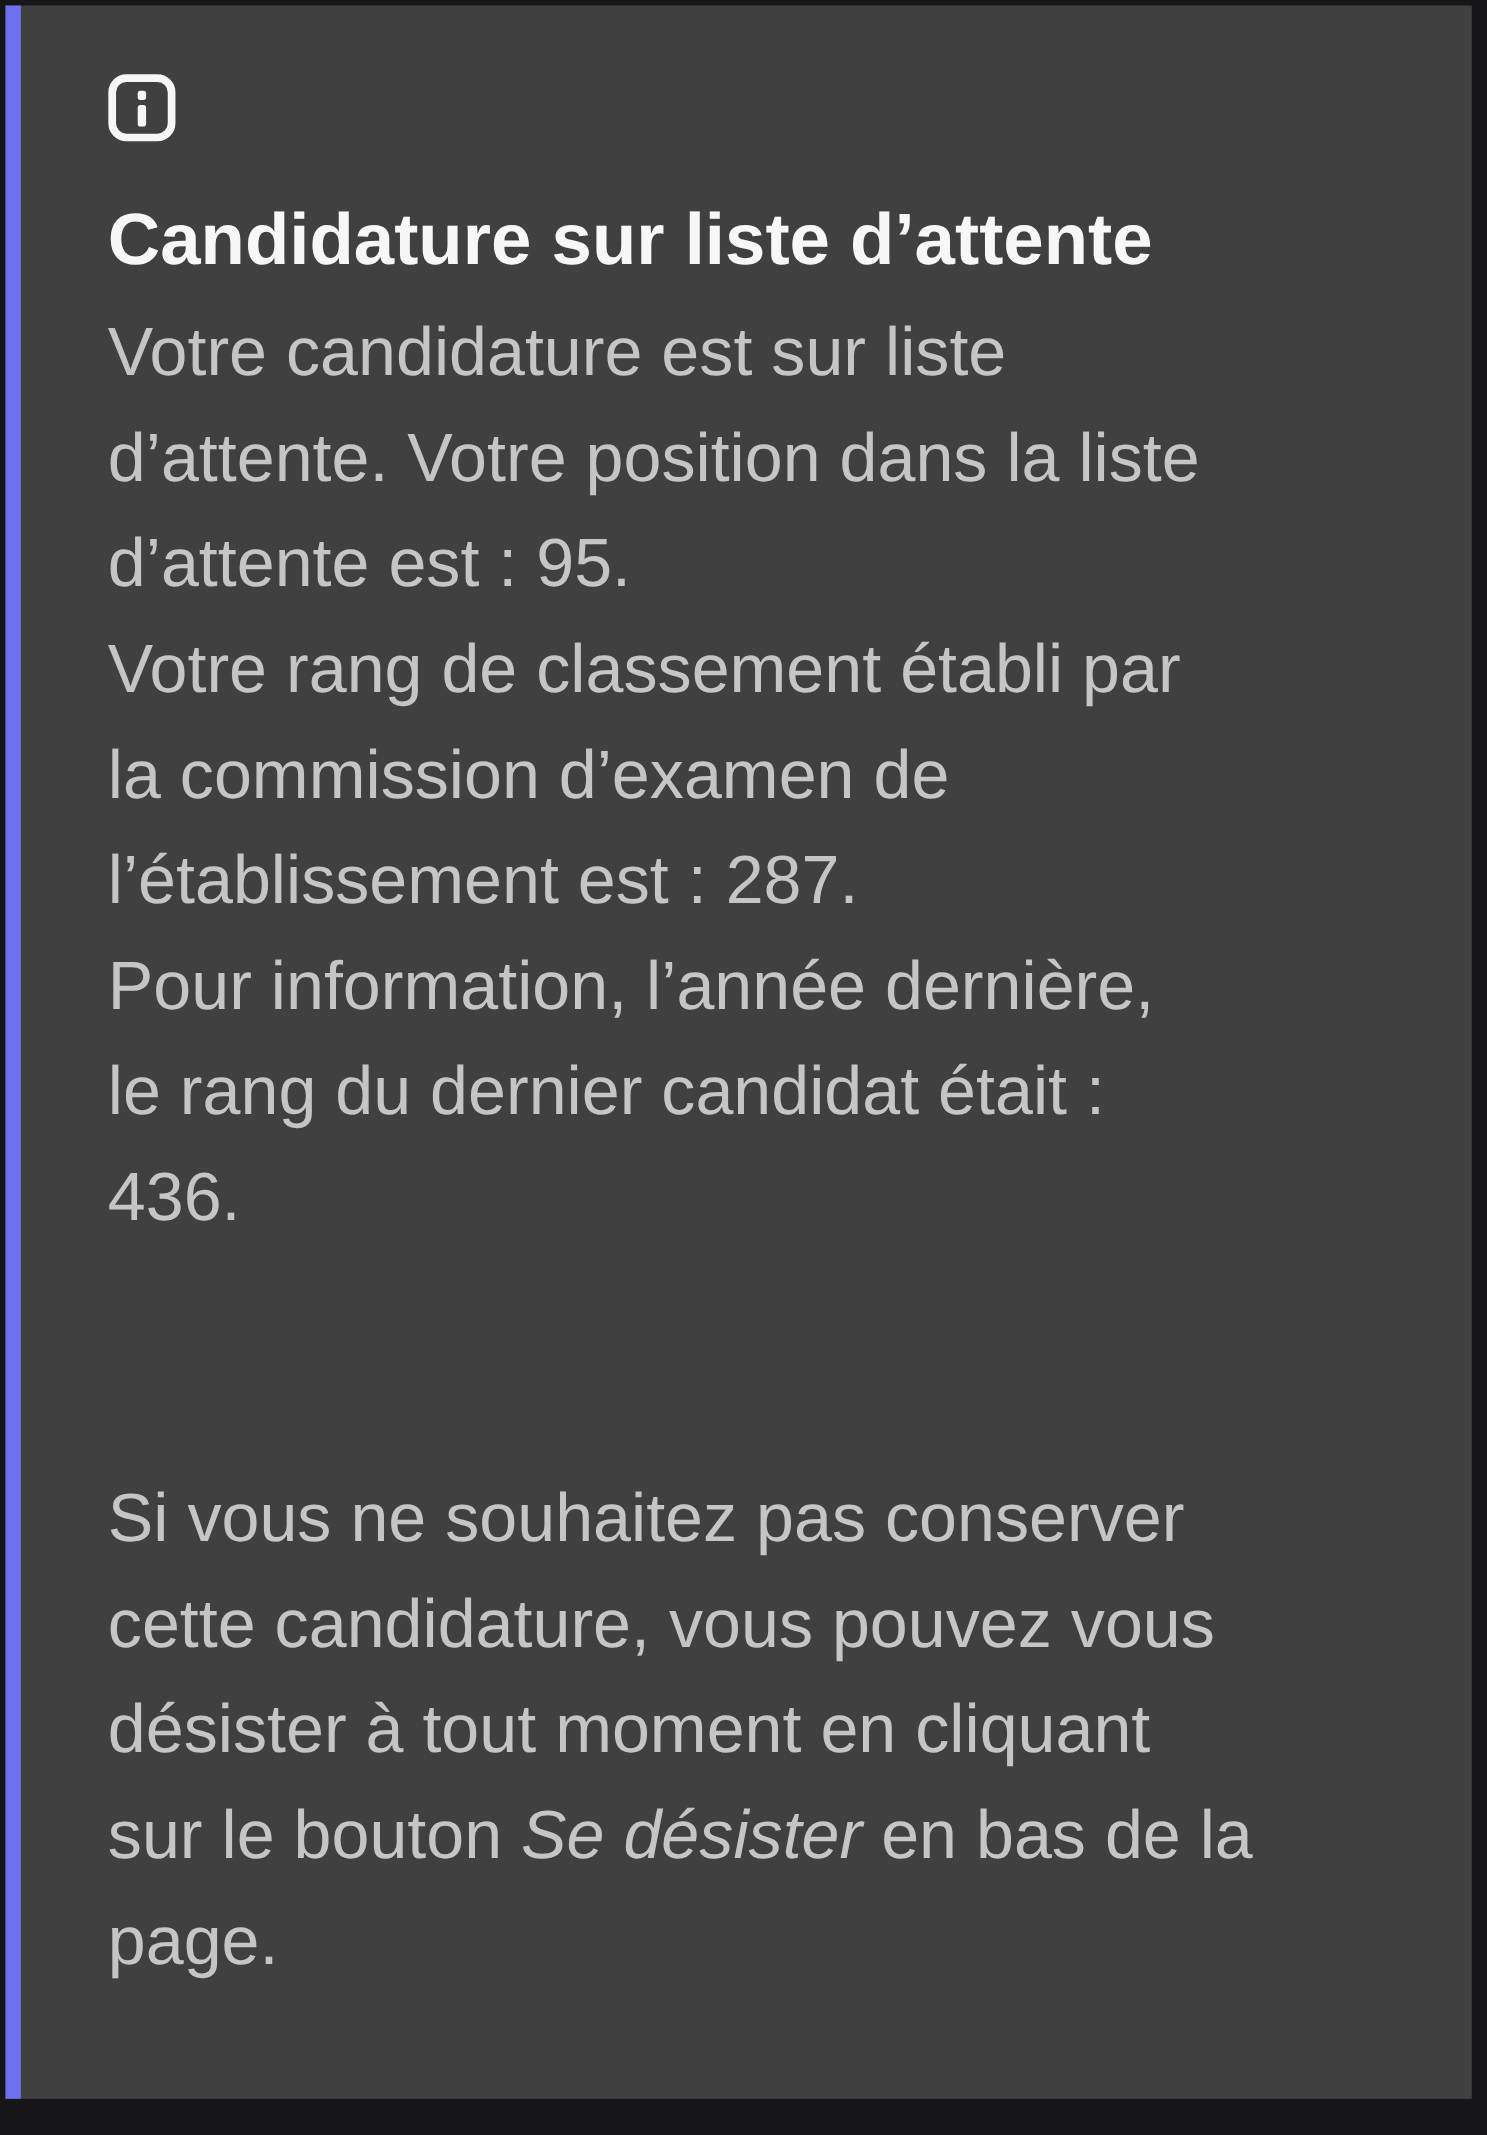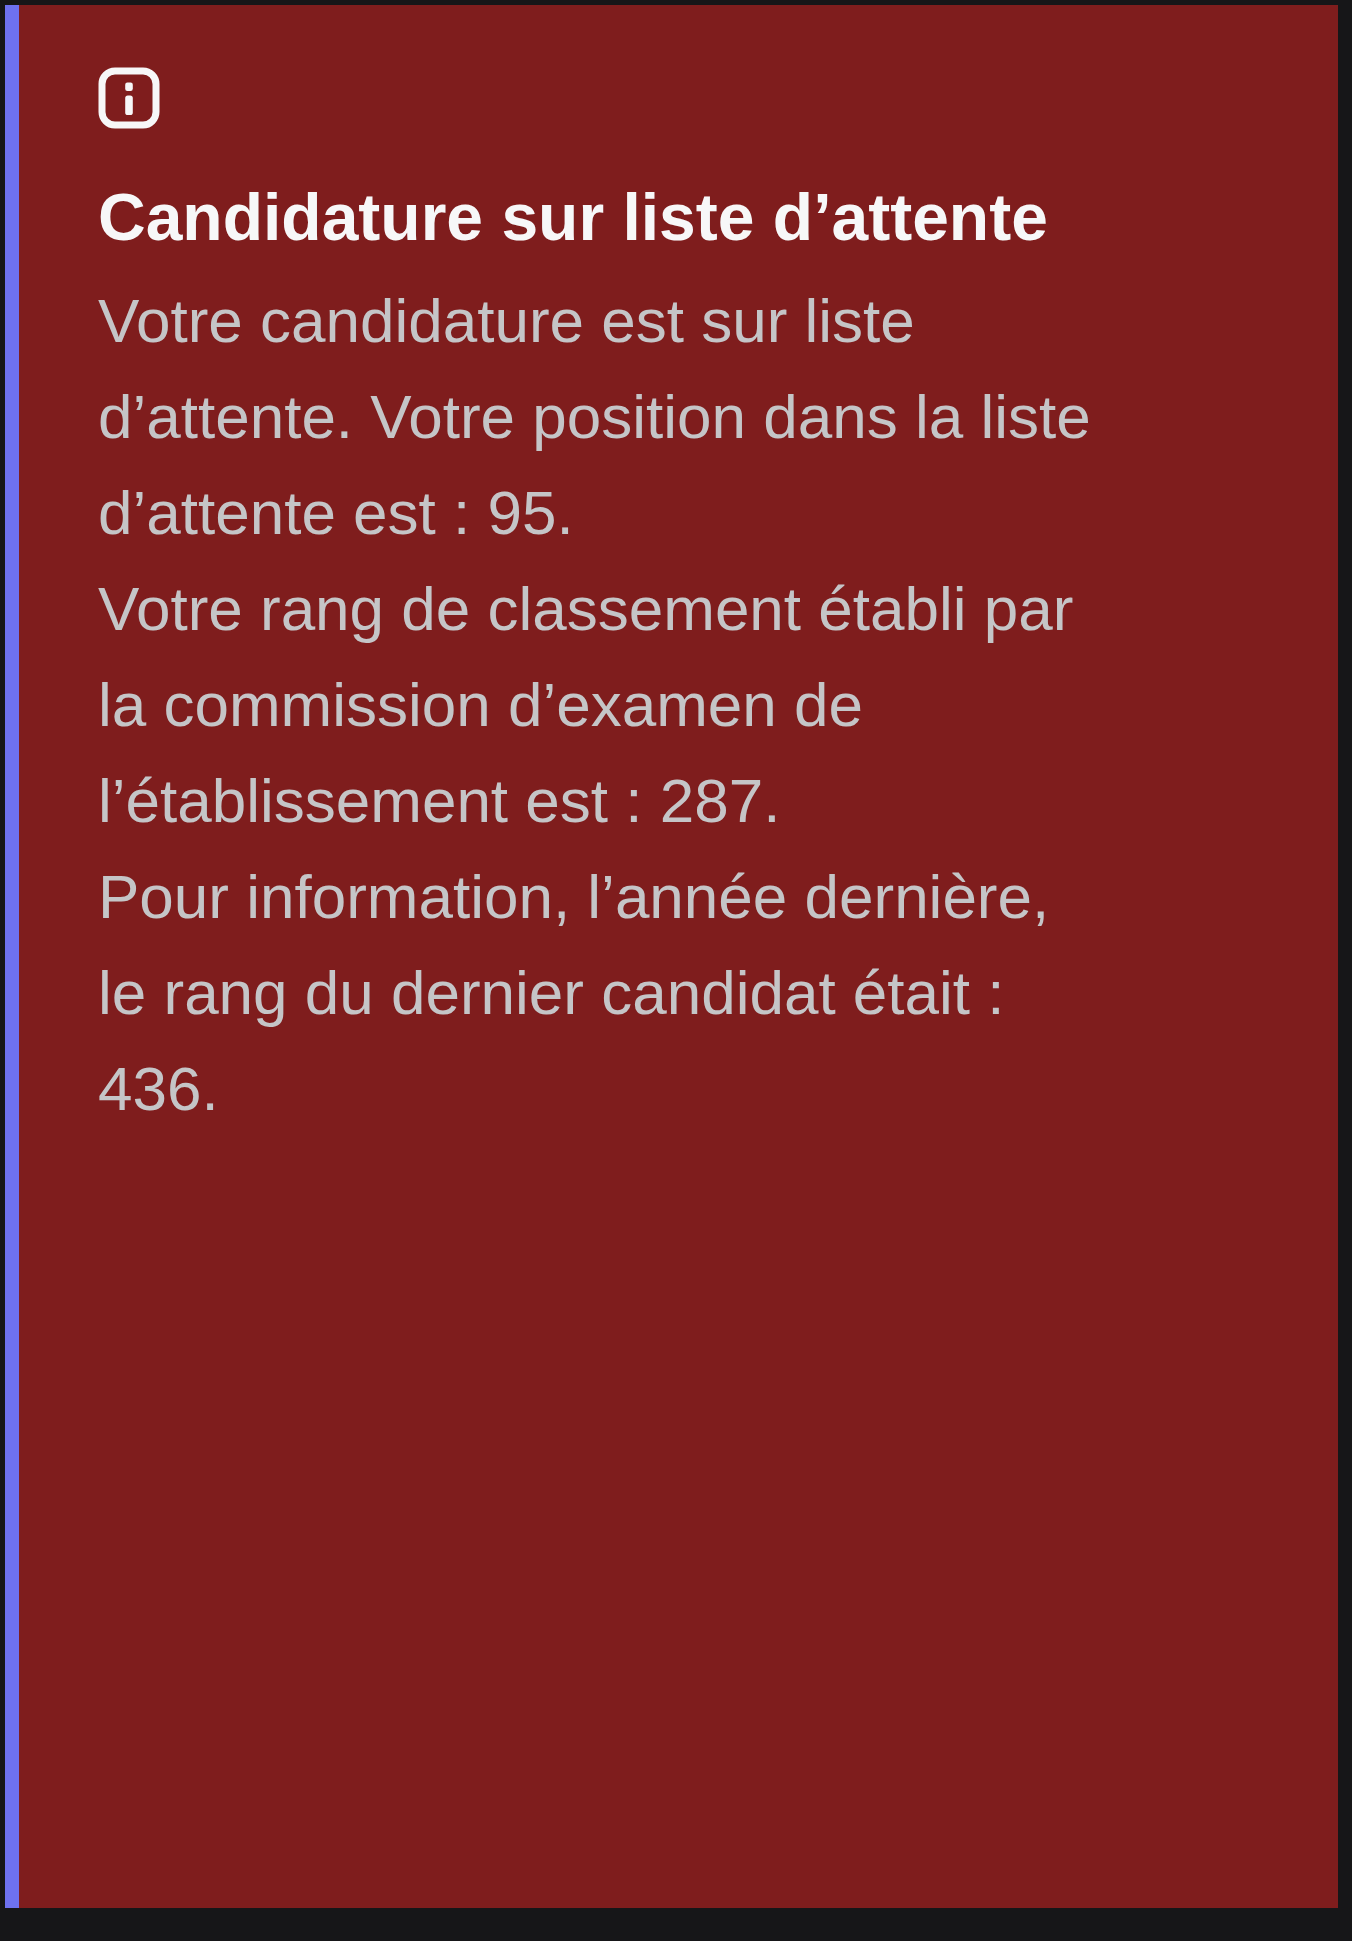--- a/index.html
+++ b/index.html
@@ -16,21 +16,21 @@
     background: #161618;
     overflow: hidden;
   }
 
   .card {
     position: absolute;
     left: 5px;
     top: 5px;
     width: 1333px;
     height: 1903px;
-    background: #7f1d1d;
+    background: #404040;
   }
 
   .accent-bar {
     position: absolute;
     left: 0;
     top: 0;
     width: 14px;
     height: 100%;
     background: #6e71ef;
   }
@@ -94,16 +94,21 @@
       <p class="body-text status-text">Votre candidature est sur liste
 d’attente. Votre position dans la liste
 d’attente est : 95.
 Votre rang de classement établi par
 la commission d’examen de
 l’établissement est : 287.
 Pour information, l’année dernière,
 le rang du dernier candidat était :
 436.</p>
 
+      <p class="body-text withdraw-text"><span>Si vous ne souhaitez pas conserver
+cette candidature, vous pouvez vous
+désister à tout moment en cliquant
+sur le bouton </span><em>Se désister</em><span> en bas de la
+page.</span></p>
 
     </div>
   </div>
 </div>
 
 </body></html>

